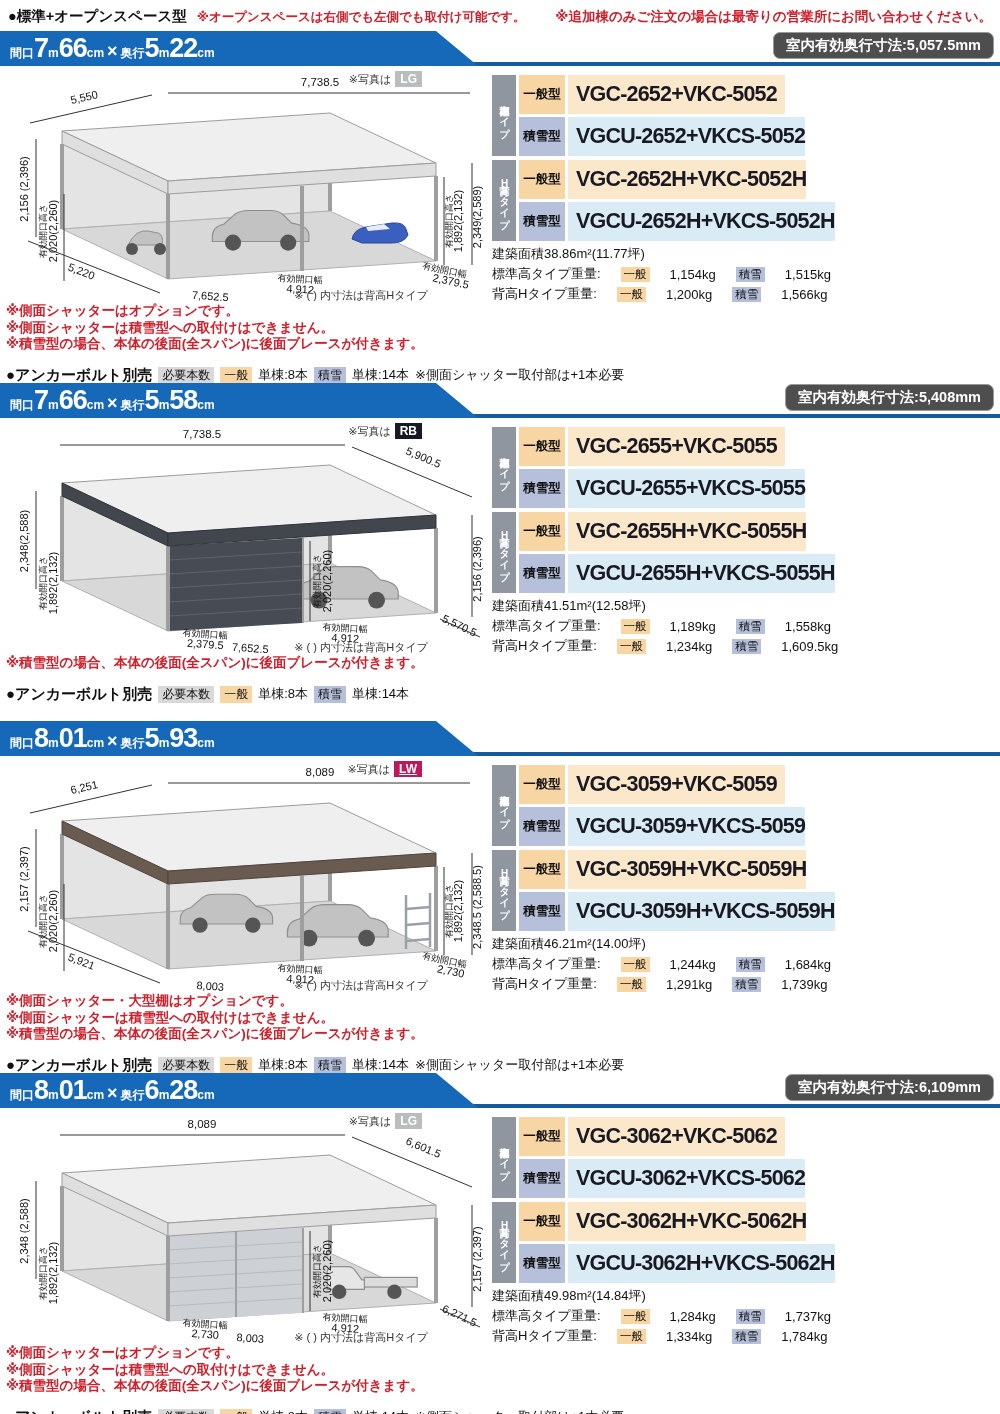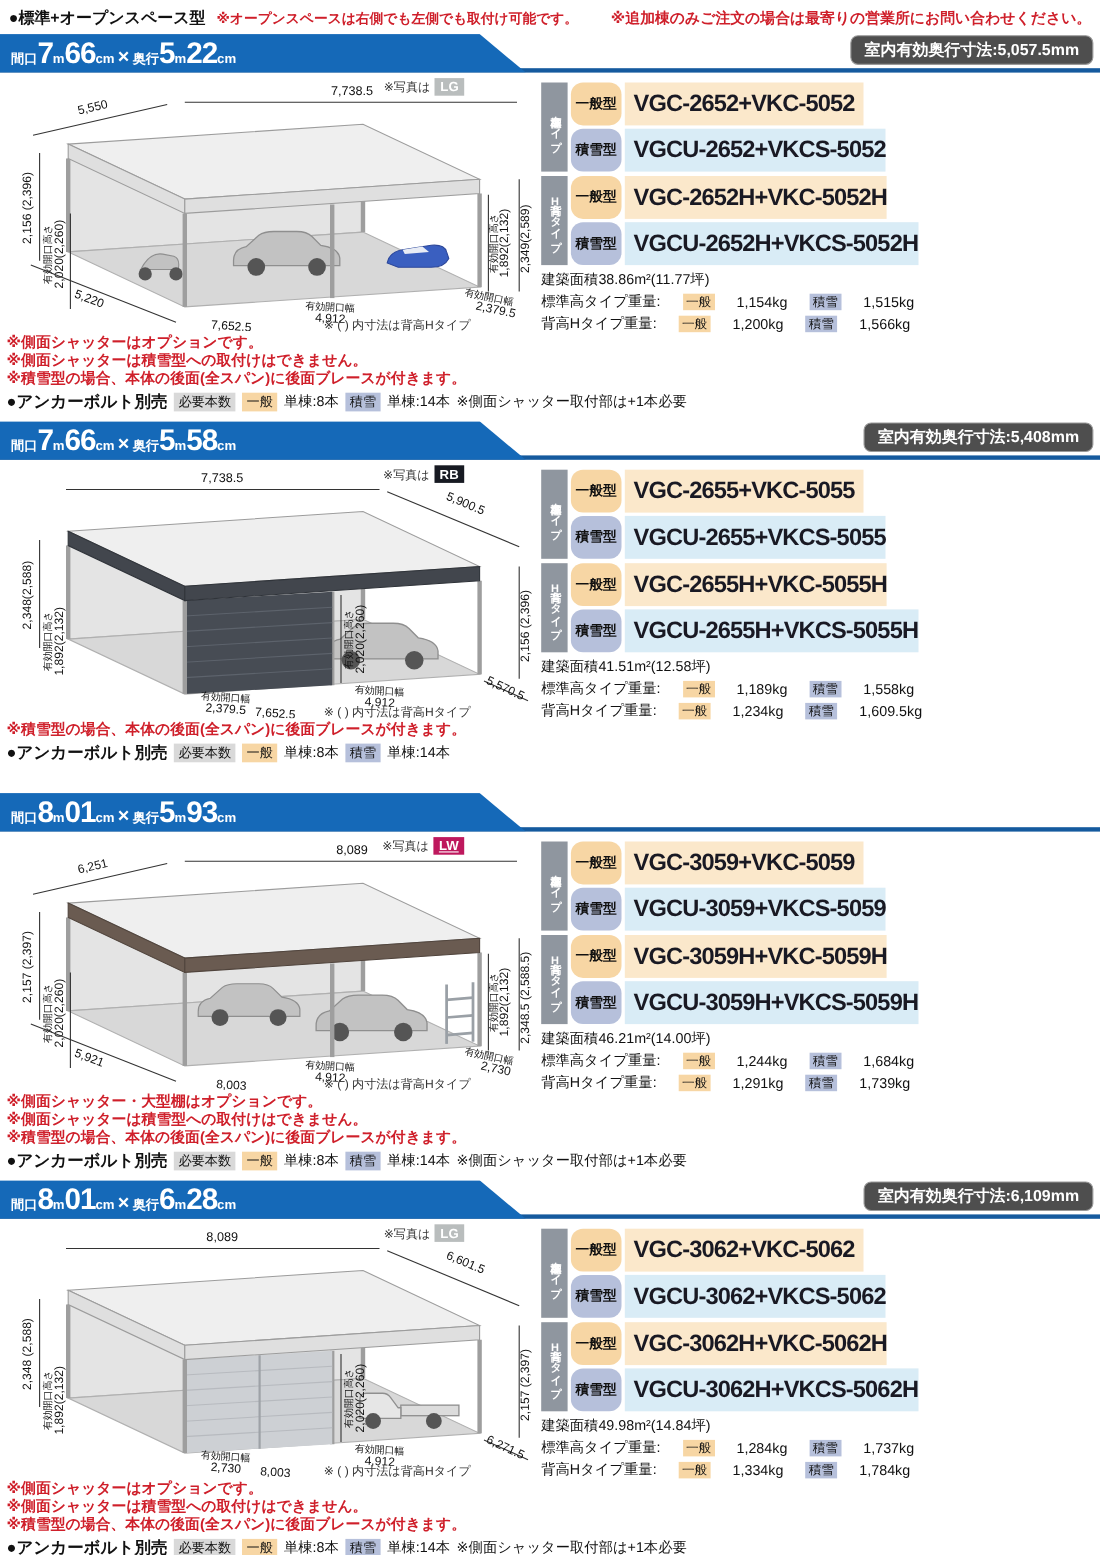--- a/index.html
+++ b/index.html
@@ -51,33 +51,33 @@
   .shut.lt{fill:#cdd0d4;} .shutline.lt{stroke:#b7babf;}
   .shelf{stroke:#9aa0a6;stroke-width:2.5;fill:none;}
 
   
   .panel{width:506px;padding:6px 2px 0 0;flex:none;}
   .grp{display:flex;gap:3px;margin-bottom:4px;}
   .vhead{width:24px;background:#8f969f;color:#fff;writing-mode:vertical-rl;text-orientation:upright;
          display:flex;align-items:center;justify-content:center;font-size:10px;font-weight:700;}
   .rows{width:266px;display:flex;flex-direction:column;gap:3px;}
   .row{display:flex;gap:3px;height:39px;}
-  .tlabel{width:46px;display:flex;align-items:center;justify-content:center;font-size:12.5px;font-weight:700;flex:none;border-radius:11px;}
+  .tlabel{width:46px;display:flex;align-items:center;justify-content:center;font-size:12.5px;font-weight:700;flex:none;}
   .tlabel.gen{background:#f7d6a4;} .tlabel.snow{background:#b6c0db;}
   .model{flex:1;display:flex;align-items:center;padding-left:8px;font-size:21.5px;font-weight:700;color:#191923;letter-spacing:-0.8px;white-space:nowrap;}
   .model.gen{background:#fbe8cb;} .model.snow{background:#d9ecf6;}
   .area{font-size:13px;margin-top:3px;}
   .wline{font-size:13px;display:flex;align-items:center;gap:20px;margin-top:2px;white-space:nowrap;}
   .wbadge{font-size:11.5px;padding:0 3px;}
   .wbadge.gen{background:#f7d6a4;} .wbadge.snow{background:#b6c0db;}
 
   
   .notes{padding-left:6px;}
   .rnote{color:#cf1f2a;font-weight:700;font-size:13.5px;line-height:16.5px;}
-  .anchor{display:flex;align-items:center;gap:6px;font-size:13px;margin-top:3px;white-space:nowrap;}
+  .anchor{display:flex;align-items:center;gap:6px;font-size:13px;margin-top:13px;white-space:nowrap;}
   .atitle{font-size:15px;font-weight:700;}
   .abadge{font-size:12px;padding:0 4px;}
   .abadge.qty{background:#d9d9d9;} .abadge.gen{background:#f7d6a4;} .abadge.snow{background:#b6c0db;}
 </style>
 </head>
 <body>
 
 <div class="page">
 
   <div class="topbar">

